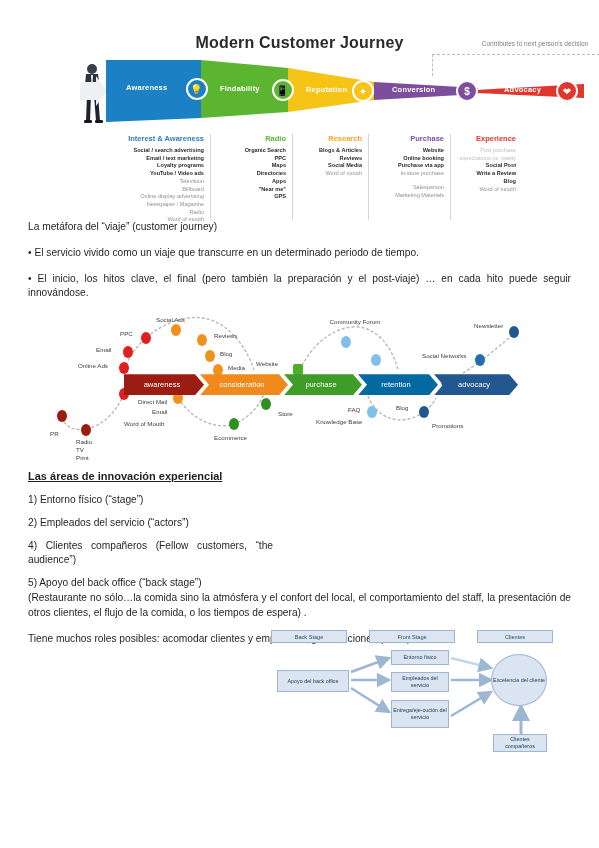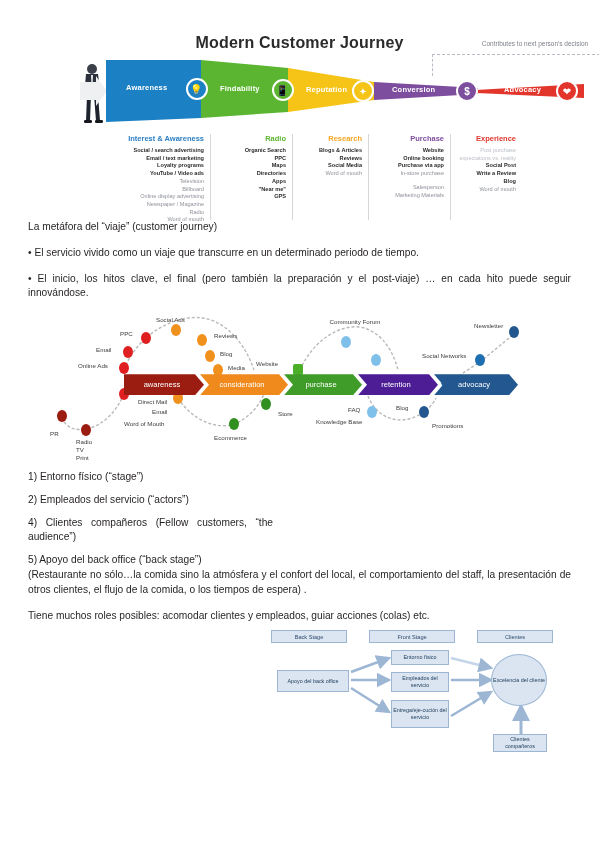--- a/index.html
+++ b/index.html
@@ -327,29 +327,30 @@
     <div class="chev-row">
       <div class="chev" style="background:#9b1c10;width:80px;">
           <span>awareness</span>
         </div>
       <div class="chev" style="background:#f08a1d;width:88px;">
           <span>consideration</span>
         </div>
       <div class="chev" style="background:#3f9c28;width:78px;">
           <span>purchase</span>
         </div>
-      <div class="chev" style="background:#4c1d95;width:80px;">
+      <div class="chev" style="background:#0369a1;width:80px;">
           <span>retention</span>
         </div>
       <div class="chev" style="background:#22588f;width:84px;">
           <span>advocacy</span>
         </div>
     </div>
   </div>
 
+  <h3 class="section">Las áreas de innovación experiencial</h3>
 
   <div class="list-block">
     <p class="body tight">1) Entorno físico (“stage”)</p>
     <p class="body tight">2) Empleados del servicio (“actors”)</p>
     <p class="body tight just">4) Clientes compañeros (Fellow customers, “the audience”)</p>
     <p class="body tight" style="margin-bottom:0;">5) Apoyo del back office (“back stage”)</p>
   </div>
 
   <p class="body just" style="margin-top:0;">(Restaurante no sólo…la comida sino la atmósfera y el confort del local, el comportamiento del staff, la presentación de otros clientes, el flujo de la comida, o los tiempos de espera) .</p>
   <p class="body">Tiene muchos roles posibles: acomodar clientes y empleados, guiar acciones (colas) etc.</p>

